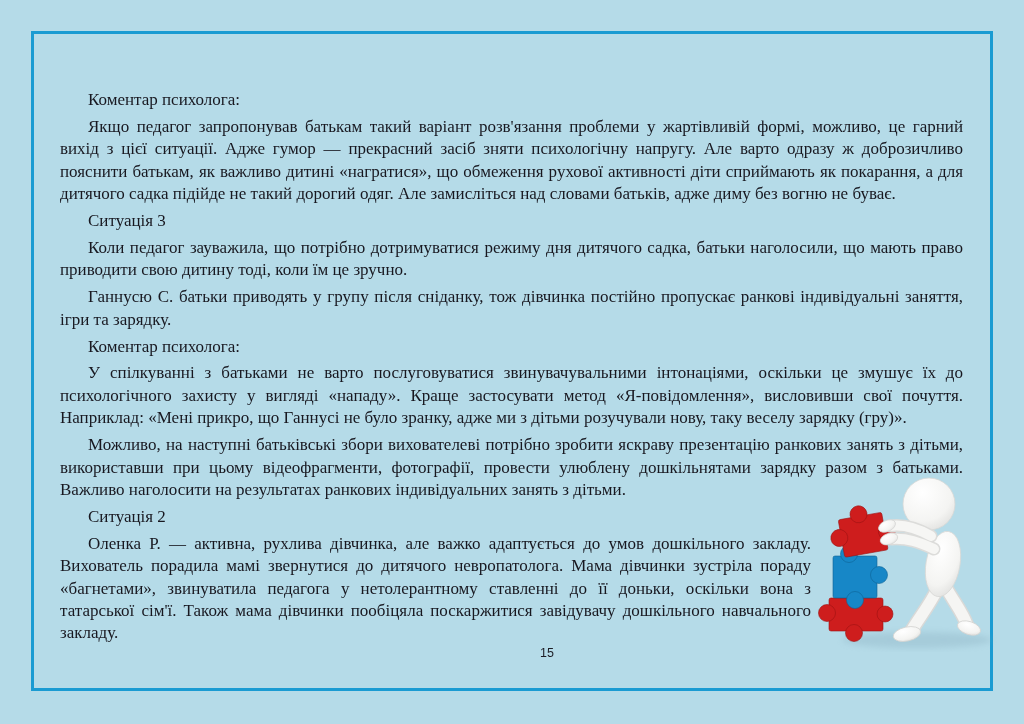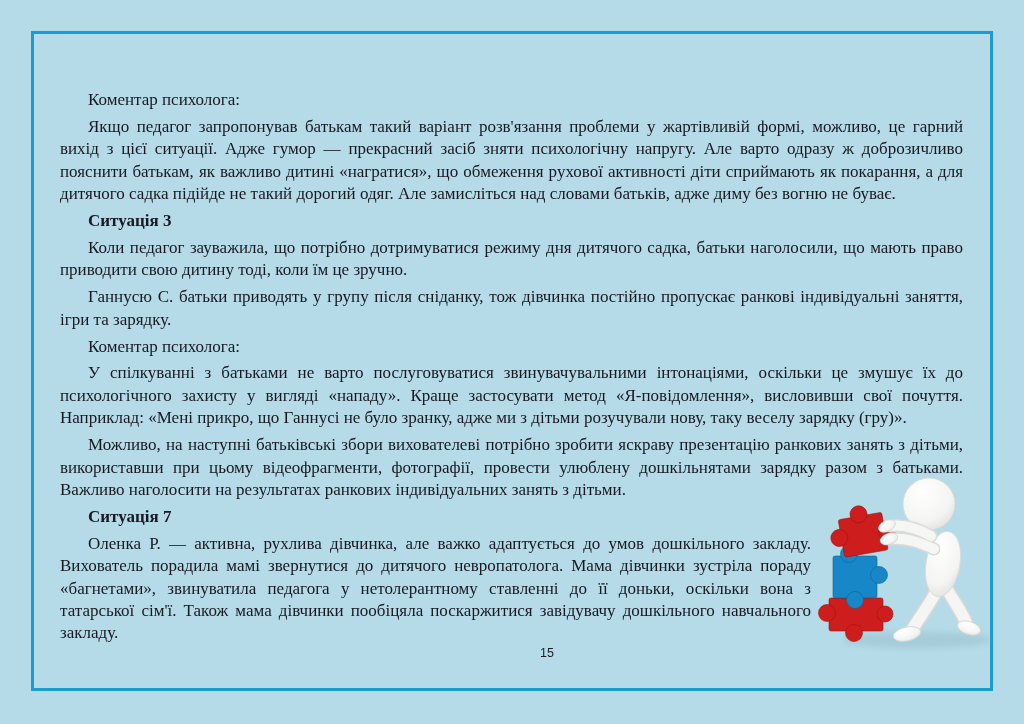--- a/index.html
+++ b/index.html
@@ -19,21 +19,21 @@
     pointer-events:none;
   }
   .content{
     position:absolute;left:60px;top:43px;width:903px;
     font-size:17px;line-height:22.4px;
     text-align:justify;
     margin-top:46px;
   }
   .content p{margin:0 0 4.5px 0;text-indent:28px;}
   .content p.label{text-align:left;}
-  .content p.heading{font-weight:bold;text-align:left;}
+  .content p.heading{font-weight:normal;text-align:left;}
   .para-wrap{margin-right:152px !important;}
   .illustration{
     position:absolute;left:817px;top:476px;width:186px;height:176px;
   }
   .page-number{
     position:absolute;left:0;top:646px;width:1024px;
     text-align:center;
     font-family:"Liberation Sans", sans-serif;
     font-size:12.5px;color:#1c1c24;padding-left:35px;
   }
@@ -45,21 +45,21 @@
 
 <div class="content">
   <p class="label">Коментар психолога:</p>
   <p class="para">Якщо педагог запропонував батькам такий варіант розв'язання проблеми у жартівливій формі, можливо, це гарний вихід з цієї ситуації. Адже гумор — прекрасний засіб зняти психологічну напругу. Але варто одразу ж доброзичливо пояснити батькам, як важливо дитині «награтися», що обмеження рухової активності діти сприймають як покарання, а для дитячого садка підійде не такий дорогий одяг. Але замисліться над словами батьків, адже диму без вогню не буває.</p>
   <p class="heading">Ситуація 3</p>
   <p class="para">Коли педагог зауважила, що потрібно дотримуватися режиму дня дитячого садка, батьки наголосили, що мають право приводити свою дитину тоді, коли їм це зручно.</p>
   <p class="para">Ганнусю С. батьки приводять у групу після сніданку, тож дівчинка постійно пропускає ранкові індивідуальні заняття, ігри та зарядку.</p>
   <p class="label">Коментар психолога:</p>
   <p class="para">У спілкуванні з батьками не варто послуговуватися звинувачувальними інтонаціями, оскільки це змушує їх до психологічного захисту у вигляді «нападу». Краще застосувати метод «Я-повідомлення», висловивши свої почуття. Наприклад: «Мені прикро, що Ганнусі не було зранку, адже ми з дітьми розучували нову, таку веселу зарядку (гру)».</p>
   <p class="para">Можливо, на наступні батьківські збори вихователеві потрібно зробити яскраву презентацію ранкових занять з дітьми, використавши при цьому відеофрагменти, фотографії, провести улюблену дошкільнятами зарядку разом з батьками. Важливо наголосити на результатах ранкових індивідуальних занять з дітьми.</p>
-  <p class="heading">Ситуація 7</p>
+  <p class="heading">Ситуація 2</p>
   <p class="para para-wrap">Оленка Р. — активна, рухлива дівчинка, але важко адаптується до умов дошкільного закладу. Вихователь порадила мамі звернутися до дитячого невропатолога. Мама дівчинки зустріла пораду «багнетами», звинуватила педагога у нетолерантному ставленні до її доньки, оскільки вона з татарської сім'ї. Також мама дівчинки пообіцяла поскаржитися завідувачу дошкільного навчального закладу.</p>
 </div>
 
 <div class="illustration">
   <svg width="186" height="176" viewBox="0 0 186 176" xmlns="http://www.w3.org/2000/svg">
     <defs>
       <radialGradient id="figG" cx="38%" cy="28%" r="85%">
         <stop offset="0%" stop-color="#ffffff"></stop>
         <stop offset="65%" stop-color="#f4f4f2"></stop>
         <stop offset="100%" stop-color="#dcdcda"></stop>

